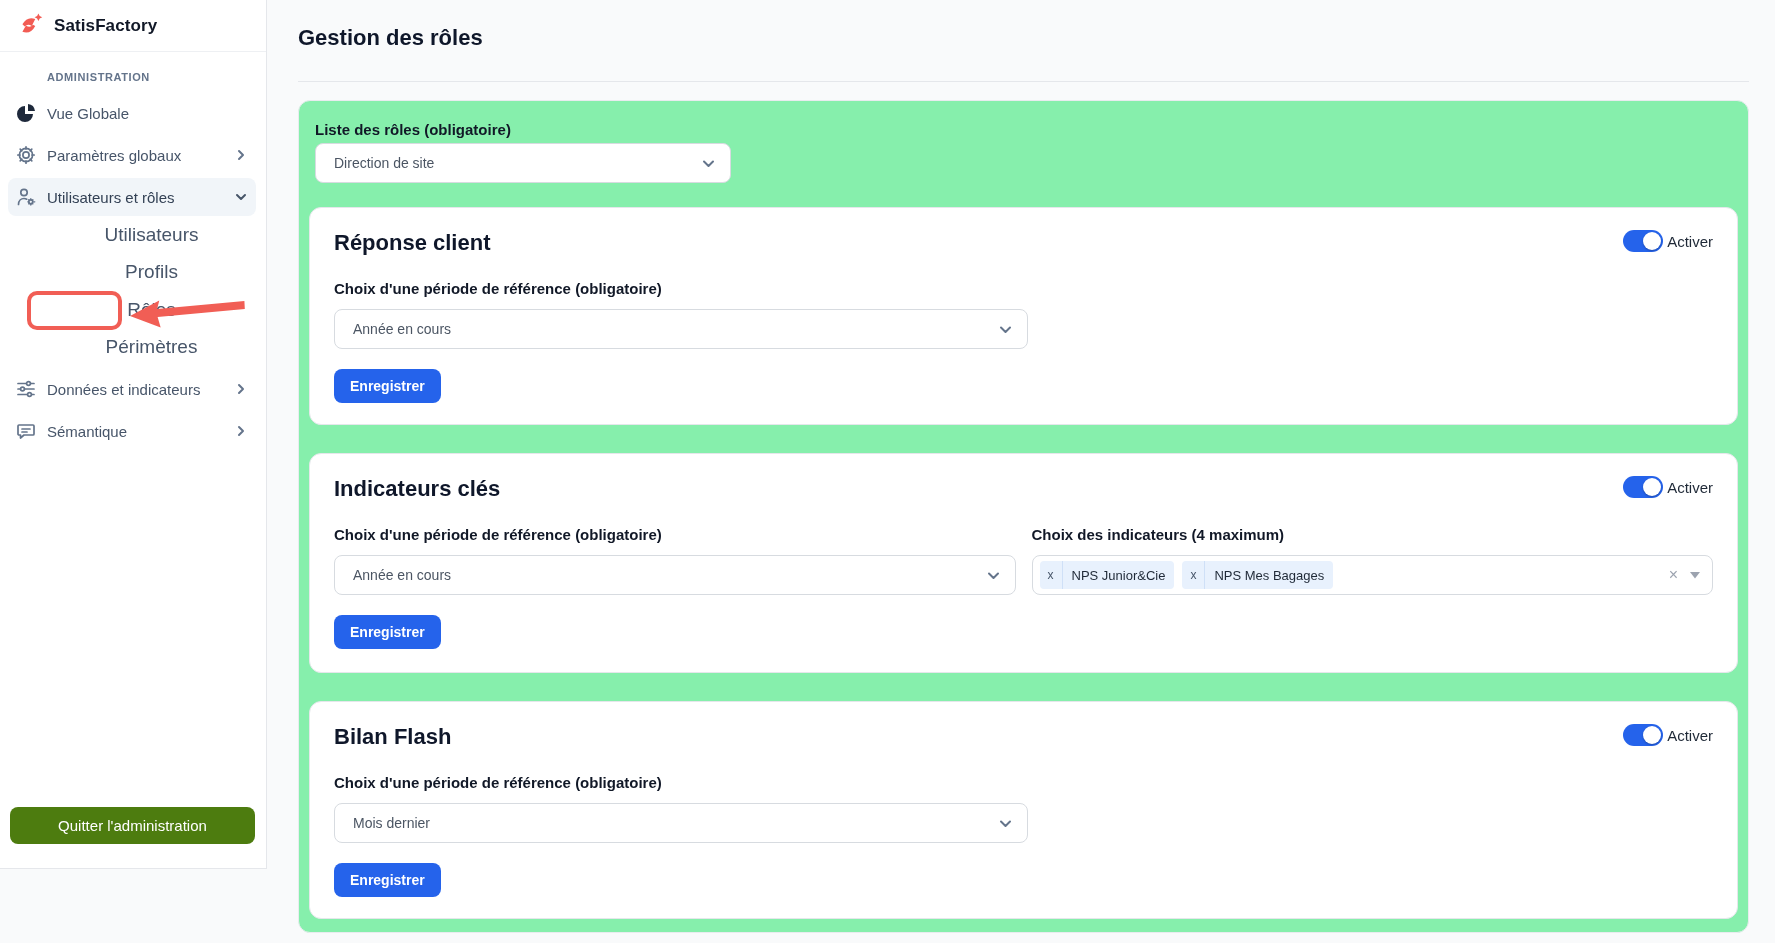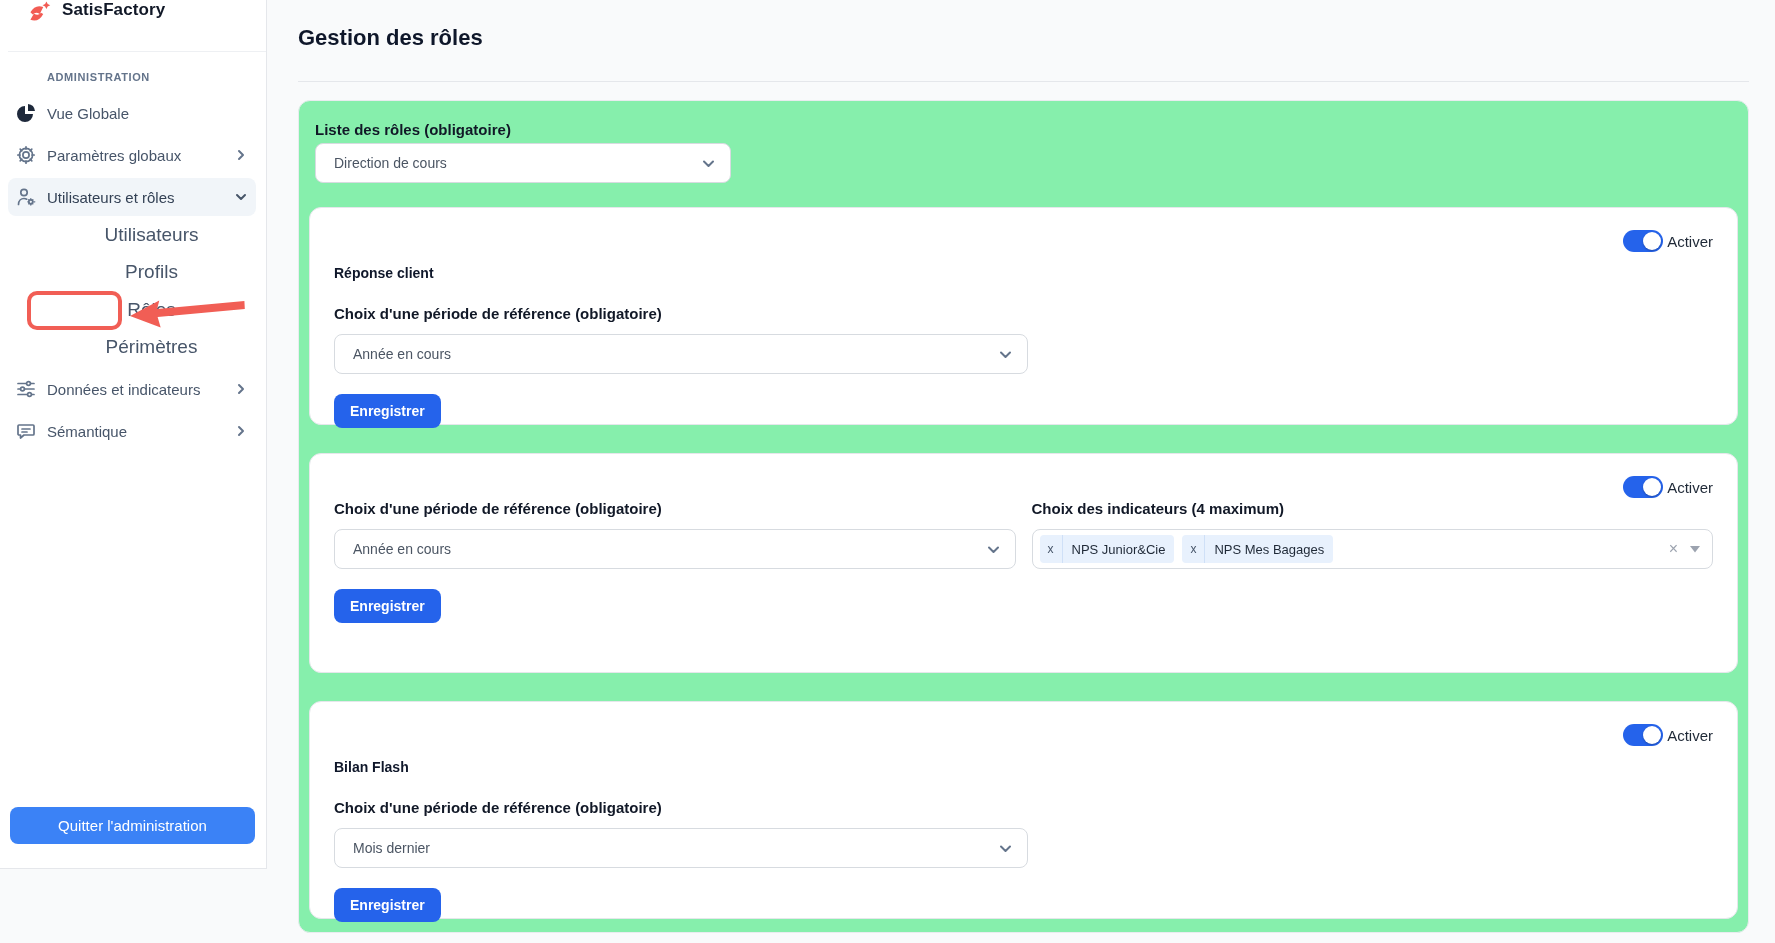--- a/index.html
+++ b/index.html
@@ -2,33 +2,33 @@
 <html><head>
 <meta charset="utf-8">
 <style>
   * { margin:0; padding:0; box-sizing:border-box; }
   html,body { width:1775px; height:943px; overflow:hidden; }
   body { background:#f9fafb; font-family:"Liberation Sans", sans-serif; color:#111827; position:relative; }
 
   
   .sidebar { position:absolute; left:0; top:0; width:267px; height:869px; background:#fff;
              border-right:1px solid #e5e7eb; border-bottom:1px solid #e5e7eb; }
-  .brand-row { height:52px; display:flex; align-items:flex-start; padding-left:16px; gap:10px;
-               border-bottom:1px solid #eef0f3;margin-left:8px; }
+  .brand-row { height:52px; display:flex; align-items:center; padding-left:16px; gap:10px;
+               border-bottom:1px solid #eef0f3; }
   .brand-text { font-size:17px; font-weight:700; color:#111827; letter-spacing:.1px; }
   .section-label { position:absolute; left:11px; top:71px; font-size:11px; font-weight:700;
                    color:#64748b; letter-spacing:.6px;margin-left:36px; }
   .nav-item { position:absolute; left:8px; right:10px; height:38px; display:flex; align-items:center;
               padding:0 8px; border-radius:8px; color:#475569; font-size:15px; cursor:pointer; }
   .nav-item .ni-icon { width:20px; height:20px; margin-right:11px; flex:0 0 auto; display:flex; }
   .nav-item .chev { margin-left:auto; display:flex; }
   .nav-item.active { background:#f1f5f9; color:#334155; font-weight:500;text-align:right; }
   .nav-sub { position:absolute; left:8px; right:10px; height:38px; display:flex; align-items:center;
              padding-left:39px; color:#475569; font-size:19px; border-radius:8px; cursor:pointer;justify-content:center; }
-  .exit-btn { position:absolute; left:10px; bottom:24px; width:245px; height:37px; background:#3b82f6;
+  .exit-btn { position:absolute; left:10px; bottom:24px; width:245px; height:37px; background:#4d7c0f;
               color:#fff; font-size:15px; font-weight:500; border:none; border-radius:8px;
               display:flex; align-items:center; justify-content:center; cursor:pointer;
               font-family:"Liberation Sans", sans-serif; }
   .hl-box { position:absolute; left:27px; top:291px; width:95px; height:39px;
             border:4px solid #f15e55; border-radius:10px; pointer-events:none; }
   .annot-arrow { position:absolute; left:128px; top:295px; transform:rotate(-3deg); pointer-events:none; }
 
   
   .main { position:absolute; left:267px; top:0; width:1508px; height:943px; }
   .page-title { position:absolute; left:31px; top:25px; font-size:22px; font-weight:700; color:#0f172a; }
@@ -43,21 +43,21 @@
   .select .sel-chev { margin-left:auto; display:flex; }
 
   .role-field-label { position:absolute; left:16px; top:20px; }
   .role-select { position:absolute; left:16px; top:42px; width:416px; }
 
   .card { position:absolute; left:10px; width:1429px; border:1px solid #e5e7eb; border-radius:12px;
           padding:22px 24px 24px 24px; background:#fff; }
   .card-1 { top:106px; height:218px; }
   .card-2 { top:352px; height:220px; }
   .card-3 { top:600px; height:218px; }
-  .card-title { font-size:14px; font-weight:700; color:#0f172a;margin-top:35px; }
+  .card-title { font-size:22px; font-weight:700; color:#0f172a; }
   .toggle-row { position:absolute; right:24px; top:22px; display:flex; align-items:center; gap:4px; }
   .toggle { width:40px; height:22px; border-radius:11px; background:#2563eb; position:relative; cursor:pointer; }
   .toggle .knob { position:absolute; right:2px; top:2px; width:18px; height:18px; border-radius:50%;
                   background:#fff; box-shadow:0 1px 2px rgba(0,0,0,.25); }
   .toggle-label { font-size:15px; color:#1f2937; }
   .card-form-label { margin-top:24px; }
   .card .select { margin-top:12px; width:694px; }
   .save-btn { margin-top:20px; height:34px; padding:0 16px; background:#2563eb; color:#fff;
               font-size:14px; font-weight:600; border:none; border-radius:8px; cursor:pointer;
               font-family:"Liberation Sans", sans-serif; }
@@ -192,21 +192,21 @@
 </aside>
 
 <main class="main">
   <h1 class="page-title">Gestion des rôles</h1>
   <div class="title-divider"></div>
 
   <section class="panel">
 
     <div class="field-label role-field-label">Liste des rôles (obligatoire)</div>
     <div class="select role-select">
-      <span>Direction de cours</span>
+      <span>Direction de site</span>
       <span class="sel-chev">
         <svg width="15" height="15" viewBox="0 0 15 15" fill="none" stroke="#64748b" stroke-width="2" stroke-linecap="round" stroke-linejoin="round">
             <path d="M3 5.5 l4.5 4.5 4.5-4.5"></path>
           </svg>
       </span>
     </div>
 
     <div class="card card-1">
       <div class="card-title">Réponse client</div>
       <div class="toggle-row">
@@ -221,20 +221,21 @@
         <span class="sel-chev">
           <svg width="15" height="15" viewBox="0 0 15 15" fill="none" stroke="#64748b" stroke-width="2" stroke-linecap="round" stroke-linejoin="round">
               <path d="M3 5.5 l4.5 4.5 4.5-4.5"></path>
             </svg>
         </span>
       </div>
       <button class="save-btn">Enregistrer</button>
     </div>
 
     <div class="card card-2">
+      <div class="card-title">Indicateurs clés</div>
       <div class="toggle-row">
         <span class="toggle">
             <span class="knob"></span>
           </span>
         <span class="toggle-label">Activer</span>
       </div>
 
       <div class="two-col">
         <div class="col">
           <div class="field-label card-form-label">Choix d'une période de référence (obligatoire)</div>

